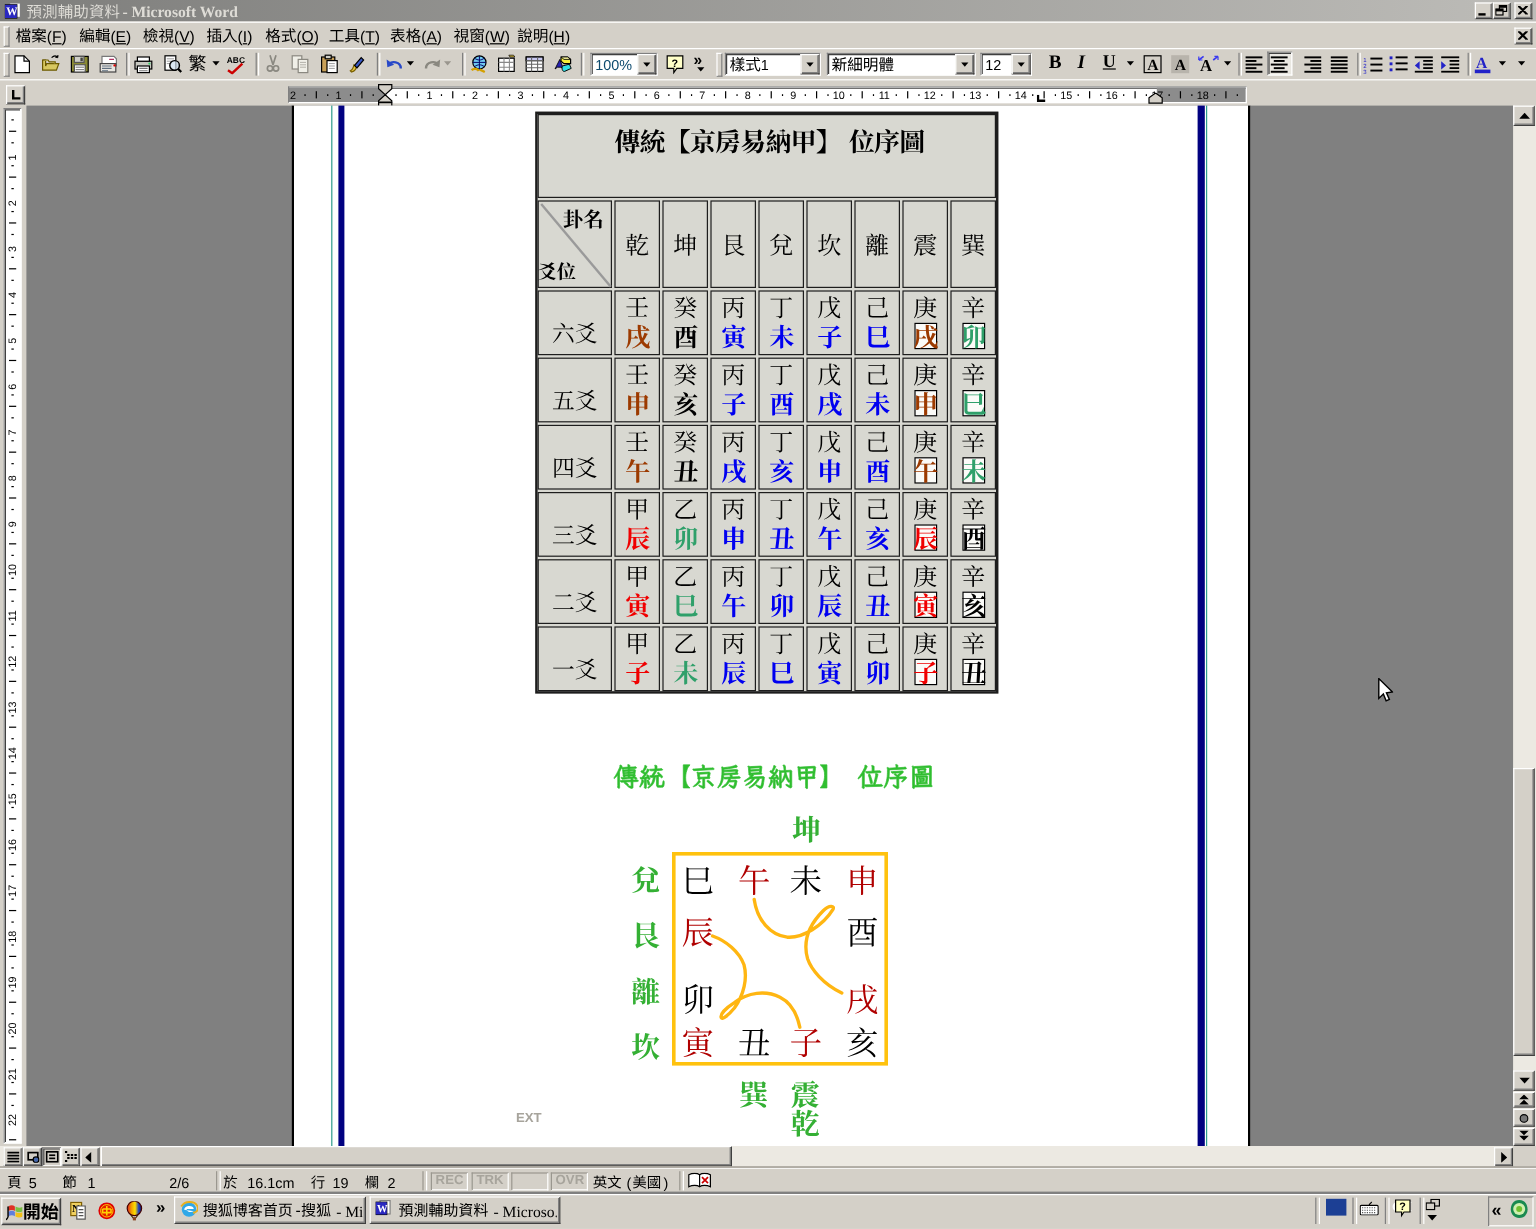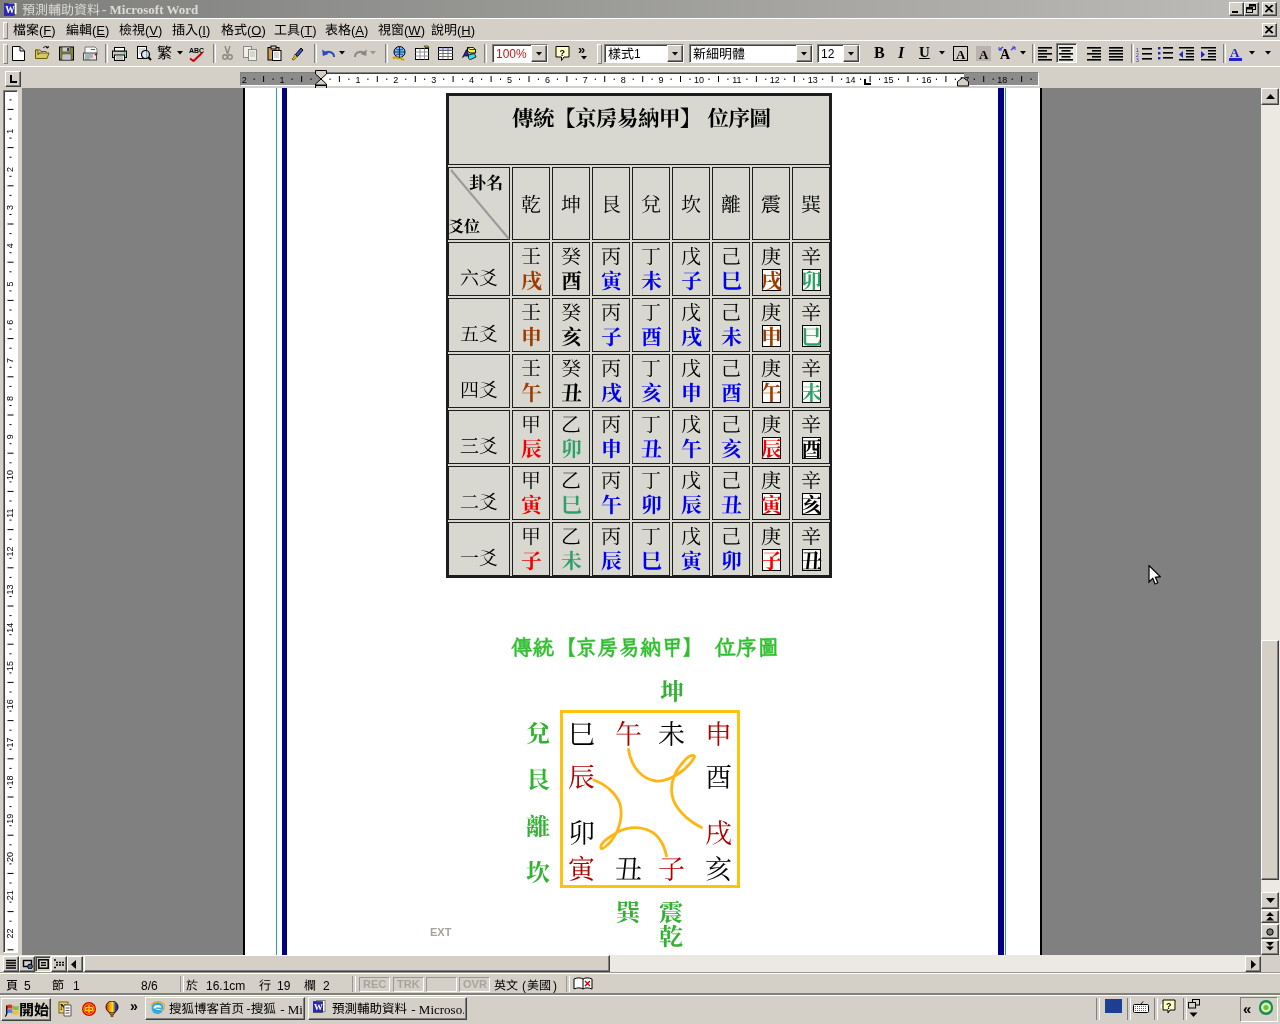--- a/index.html
+++ b/index.html
@@ -183,21 +183,21 @@
 <div style="position:absolute;left:314px;top:44px;width:1px;height:19px;border-left:1px solid #808080;border-right:1px solid #fff"></div>
 <div style="position:absolute;left:385px;top:44px;width:1px;height:19px;border-left:1px solid #808080;border-right:1px solid #fff"></div>
 <div style="position:absolute;left:484px;top:44px;width:1px;height:19px;border-left:1px solid #808080;border-right:1px solid #fff"></div>
 <svg style="position:absolute;left:338px;top:50px;" width="8" height="6">
     <path d="M1 1 L7 1 L4 4.6 Z" fill="#000"></path>
   </svg>
 <svg style="position:absolute;left:369px;top:50px;" width="8" height="6">
     <path d="M1 1 L7 1 L4 4.6 Z" fill="#9a968e"></path>
   </svg>
 <div style="position:absolute;left:492px;top:44px;width:56px;height:19px;background:#fff;border-top:1px solid #808080;border-left:1px solid #808080;border-right:1px solid #fff;border-bottom:1px solid #fff;box-shadow:inset 1px 1px 0 #404040;box-sizing:border-box"></div>
-<div style="position:absolute;left:496px;top:47px;white-space:pre;font:12px 'Liberation Sans';color:#b91c1c">100%</div>
+<div style="position:absolute;left:496px;top:47px;white-space:pre;font:12px 'Liberation Sans';color:#0c4a6e">100%</div>
 <div style="position:absolute;left:531px;top:45px;width:16px;height:17px;background:#d4d0c8;border-top:1px solid #fff;border-left:1px solid #fff;border-right:1px solid #404040;border-bottom:1px solid #404040;box-shadow:inset -1px -1px 0 #808080;box-sizing:border-box"></div>
 <svg style="position:absolute;left:535px;top:51px;" width="8" height="6">
     <path d="M1 1 L7 1 L4 4.6 Z" fill="#000"></path>
   </svg>
 <svg style="position:absolute;left:554px;top:45px;" width="17" height="17">
     <path d="M2 1.5 H15 V12 H10 L7.5 15.5 L7.5 12 H2 Z" fill="#ffffc8" stroke="#000"></path>
     <text x="5.5" y="10.5" font-family="Liberation Sans" font-weight="bold" font-size="9">?</text>
   </svg>
 <div style="position:absolute;left:578px;top:42px;white-space:pre;font:bold 13px 'Liberation Sans';color:#000">»</div>
 <svg style="position:absolute;left:580px;top:55px;" width="8" height="6">
@@ -1102,21 +1102,21 @@
 <div style="position:absolute;left:1261px;top:955px;width:19px;height:17px;background:#d4d0c8"></div>
 <div style="position:absolute;left:0;top:972px;width:1280px;height:23px;background:#d4d0c8;border-top:1px solid #9a978f;box-shadow:inset 0 1px 0 #fff"></div>
 <svg style="position:absolute;left:6.0px;top:979.0px;overflow:visible" width="12.0" height="12.0" viewBox="0 0 250 250" fill="#000">
     <use href="#s9801"></use>
   </svg>
 <div style="position:absolute;left:24px;top:979px;white-space:pre;font:12px 'Liberation Sans'">5</div>
 <svg style="position:absolute;left:52.0px;top:979.0px;overflow:visible" width="12.0" height="12.0" viewBox="0 0 250 250" fill="#000">
     <use href="#s7BC0"></use>
   </svg>
 <div style="position:absolute;left:73px;top:979px;white-space:pre;font:12px 'Liberation Sans'">1</div>
-<div style="position:absolute;left:141px;top:979px;white-space:pre;font:12px 'Liberation Sans'">8/6</div>
+<div style="position:absolute;left:141px;top:979px;white-space:pre;font:12px 'Liberation Sans'">2/6</div>
 <svg style="position:absolute;left:186.0px;top:979.0px;overflow:visible" width="12.0" height="12.0" viewBox="0 0 250 250" fill="#000">
     <use href="#s65BC"></use>
   </svg>
 <div style="position:absolute;left:206px;top:979px;white-space:pre;font:12px 'Liberation Sans'">16.1cm</div>
 <svg style="position:absolute;left:259.0px;top:979.0px;overflow:visible" width="12.0" height="12.0" viewBox="0 0 250 250" fill="#000">
     <use href="#s884C"></use>
   </svg>
 <div style="position:absolute;left:277px;top:979px;white-space:pre;font:12px 'Liberation Sans'">19</div>
 <svg style="position:absolute;left:304.0px;top:979.0px;overflow:visible" width="12.0" height="12.0" viewBox="0 0 250 250" fill="#000">
     <use href="#s6B04"></use>

